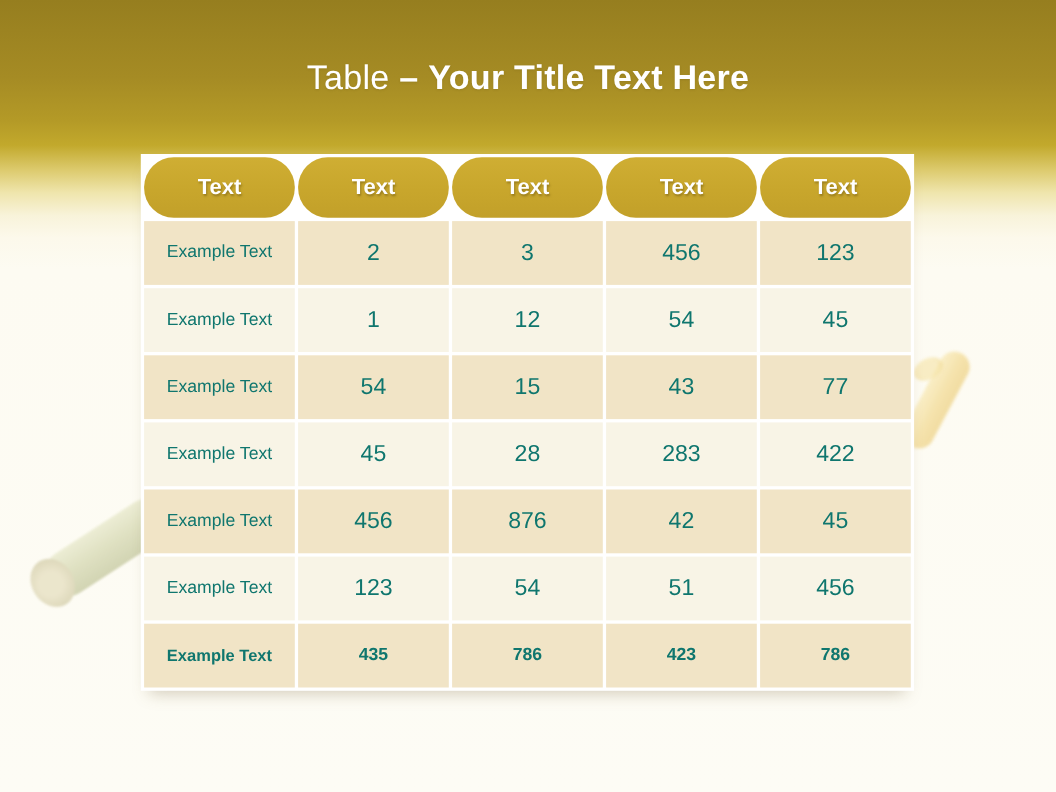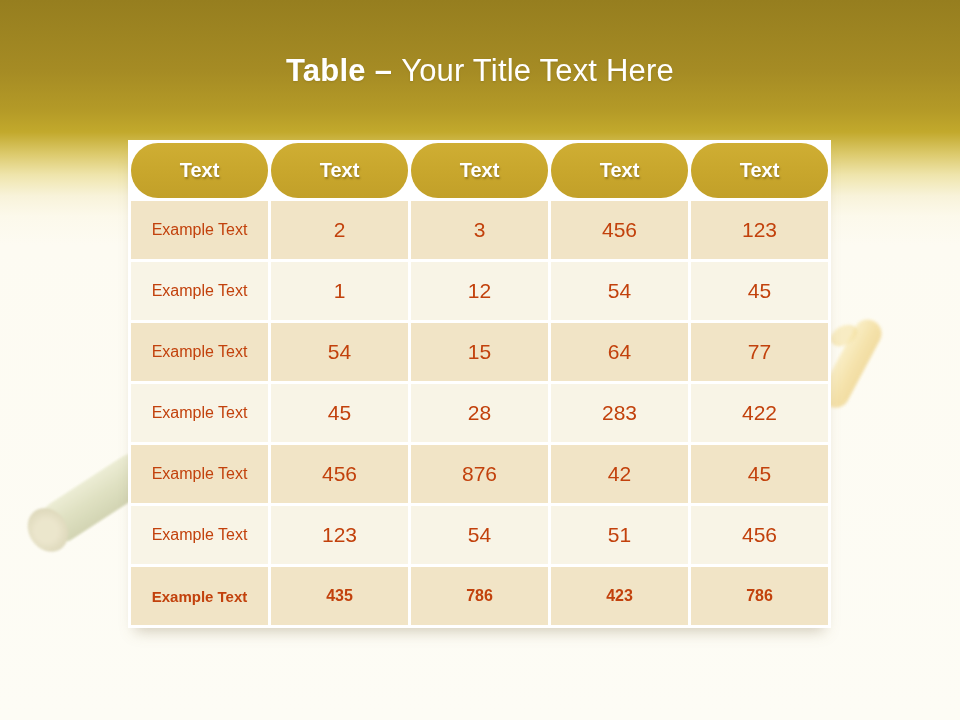--- a/index.html
+++ b/index.html
@@ -33,23 +33,23 @@
     left: 0;
     width: 100%;
     text-align: center;
     color: #ffffff;
     font-size: 31px;
     line-height: 1.2;
     text-shadow: 0 1px 2px rgba(90, 70, 10, 0.18);
     z-index: 4;
     letter-spacing: 0.2px;
   }
-  .slide-title .t-bold { font-weight: 700; }
+  .slide-title .t-bold { font-weight: 400; }
   .slide-title .t-sep  { font-weight: 700; margin: 0 9px; }
-  .slide-title .t-rest { font-weight: 400; }
+  .slide-title .t-rest { font-weight: 700; }
 
   
   .bean-green {
     position: absolute;
     left: 28px;
     top: 492px;
     width: 150px;
     height: 70px;
     transform: rotate(-33deg);
     transform-origin: 25% 60%;
@@ -125,21 +125,21 @@
     font-weight: 700;
     text-align: center;
     vertical-align: middle;
     text-shadow: 1px 2px 2px rgba(90, 70, 10, 0.45);
     border-radius: 27px;
   }
   .data-table td {
     height: 56px;
     text-align: center;
     vertical-align: middle;
-    color: #c2410c;
+    color: #0f766e;
   }
   .data-table tbody tr:nth-child(odd) td  { background: #f1e4c6; }
   .data-table tbody tr:nth-child(even) td { background: #f8f4e6; }
   .data-table td.cell-label { font-size: 16px; }
   .data-table td.cell-num   { font-size: 21px; }
   
   .data-table tbody tr:nth-child(2) td.cell-num:first-of-type { font-size: 17px; }
   .data-table tr.total-row td            { font-weight: 700; }
   .data-table tr.total-row td.cell-label { font-size: 15px; }
   .data-table tr.total-row td.cell-num   { font-size: 16px; }
@@ -182,21 +182,21 @@
         <td class="cell-label">Example Text</td>
         <td class="cell-num">1</td>
         <td class="cell-num">12</td>
         <td class="cell-num">54</td>
         <td class="cell-num">45</td>
       </tr>
       <tr>
         <td class="cell-label">Example Text</td>
         <td class="cell-num">54</td>
         <td class="cell-num">15</td>
-        <td class="cell-num">64</td>
+        <td class="cell-num">43</td>
         <td class="cell-num">77</td>
       </tr>
       <tr>
         <td class="cell-label">Example Text</td>
         <td class="cell-num">45</td>
         <td class="cell-num">28</td>
         <td class="cell-num">283</td>
         <td class="cell-num">422</td>
       </tr>
       <tr>

